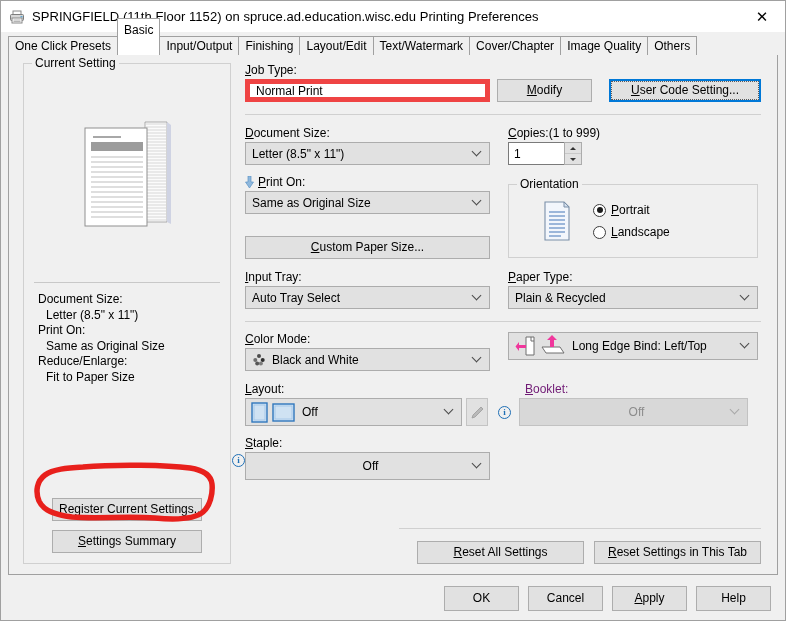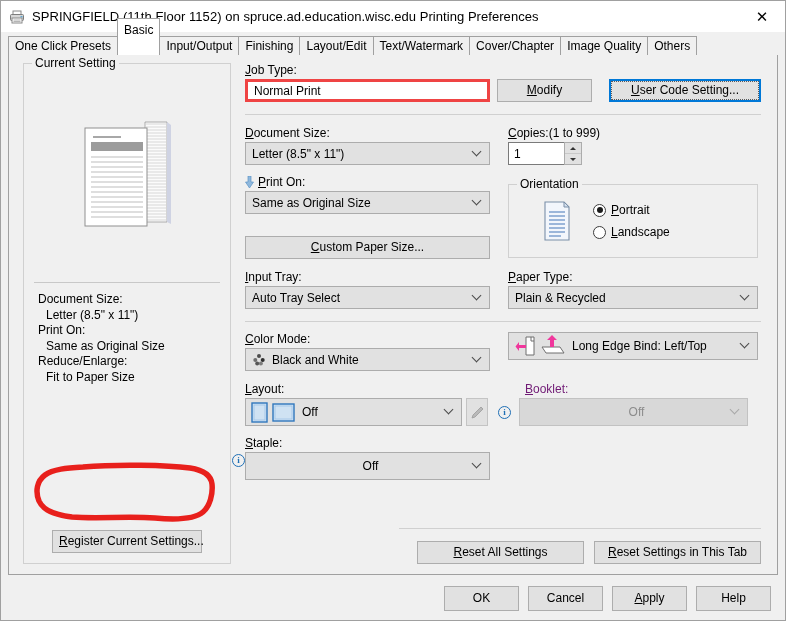--- a/index.html
+++ b/index.html
@@ -218,21 +218,21 @@
     left: 0; top: 0;
     width: 6px; height: 6px;
     border-right: 1.4px solid #4a4a4a;
     border-bottom: 1.4px solid #4a4a4a;
     transform: rotate(45deg);
   }
   .combo.disabled .chev::before { border-color: #a8a8a8; }
   .textinput {
     height: 23px;
     background: #ffffff;
-    border: 3px solid #ef4444;
+    border: 5px solid #ef4444;
     box-sizing: border-box;
     display: flex;
     align-items: center;
     padding-left: 6px;
     font-size: 12px;
   }
   .hr-line { height: 1px; background: #d0d0d0; }
 
   .row { display: flex; }
   .col-left { width: 245px; }
@@ -474,20 +474,23 @@
           <div>Print On:</div>
           <div class="val">Same as Original Size</div>
           <div>Reduce/Enlarge:</div>
           <div class="val">Fit to Paper Size</div>
         </div>
 
       <div class="left-buttons">
         <div class="btn" style="width:150px;">
           <span class="u">R</span><span>egister Current Settings...</span>
         </div>
+        <div class="btn" style="width:150px;">
+          <span class="u">S</span><span>ettings Summary</span>
+        </div>
       </div>
     </div>
 
     <div class="rightpanel">
 
       <div>
         <span class="fld-label"><span class="u">J</span><span>ob Type:</span></span>
         <div class="row" style="align-items:center;">
           <div class="textinput" style="width:245px;">
             <span>Normal Print</span>

